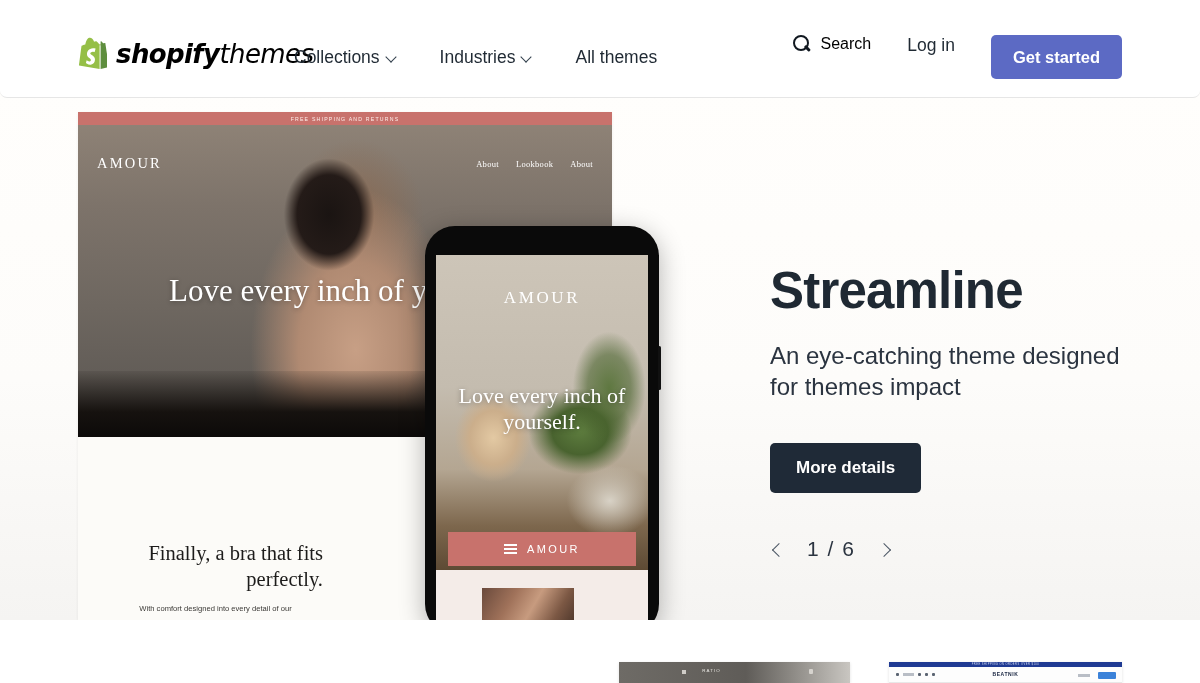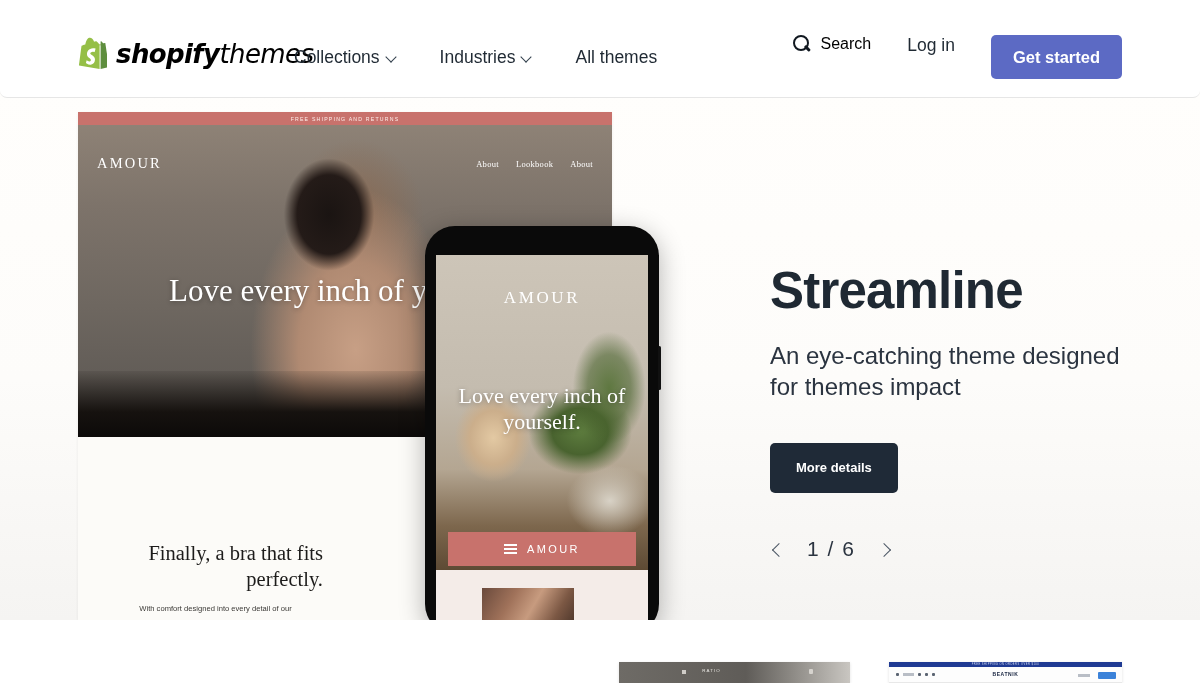--- a/index.html
+++ b/index.html
@@ -424,21 +424,21 @@
     font-size: 24px;
     line-height: 1.3;
     color: #2b3440;
     font-weight: 400;
   }
   .details-btn {
     margin-top: 41px;
     display: inline-block;
     background: #1f2a37;
     color: #ffffff;
-    font-size: 13px;
+    font-size: 17px;
     font-weight: 700;
     padding: 0 26px;
     height: 50px;
     line-height: 50px;
     border-radius: 5px;
     border: none;
     cursor: pointer;
     font-family: "Liberation Sans", sans-serif;
   }
   .carousel {

